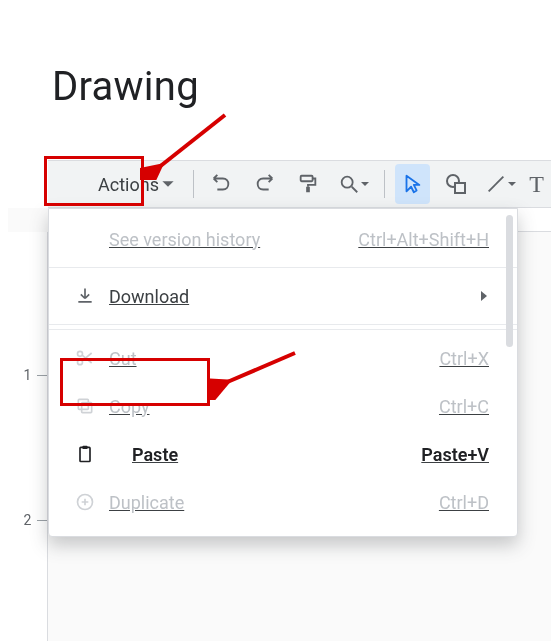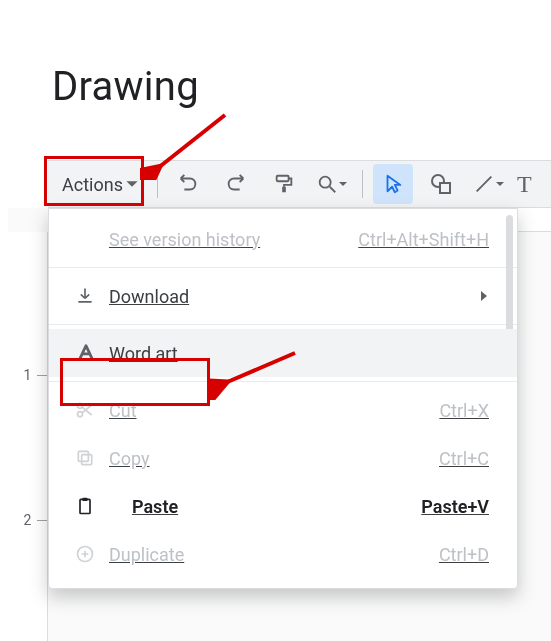--- a/index.html
+++ b/index.html
@@ -38,20 +38,21 @@
     align-items: center;
     padding-left: 0;
   }
   .actions-btn {
     display: flex; align-items: center;
     height: 100%;
     padding: 0 12px 0 14px;
     font-size: 18px;
     color: #3c4043;
     position: relative;
+    margin-left: 36px;
   }
   .actions-btn .caret { margin-left: 2px; }
   .tool {
     width: 40px; height: 40px;
     display:flex; align-items:center; justify-content:center;
     border-radius:4px;
     margin: 0 4px;
     color:#5f6368;
   }
   .tool.sel { background:#cfe4fb; color:#1a73e8; }
@@ -238,28 +239,20 @@
     <span class="label">Download</span>
     <span class="submenu-arrow">
       <svg width="10" height="12" viewBox="0 0 10 12">
           <path d="M2 1 L8 6 L2 11 Z" fill="#5f6368"></path>
         </svg>
     </span>
   </div>
 
   <div class="divider"></div>
 
-  <div class="row enabled hover">
-    <span class="icon-slot">
-      <svg width="22" height="22" viewBox="0 0 24 24">
-        <path d="M5 19 L12 4 L19 19 M8 13 H16" fill="none" stroke="#5f6368" stroke-width="3" stroke-linejoin="round" stroke-linecap="round"></path>
-      </svg>
-    </span>
-    <span class="label">Word art</span>
-  </div>
 
   <div class="divider"></div>
 
   <div class="row disabled">
     <span class="icon-slot">
       <svg width="20" height="20" viewBox="0 0 24 24">
           <circle cx="6" cy="7" r="3" fill="none" stroke="currentColor" stroke-width="2"></circle>
           <circle cx="6" cy="17" r="3" fill="none" stroke="currentColor" stroke-width="2"></circle>
           <path d="M8.5 8.5 L20 18 M8.5 15.5 L20 6" stroke="currentColor" stroke-width="2"></path>
         </svg>

